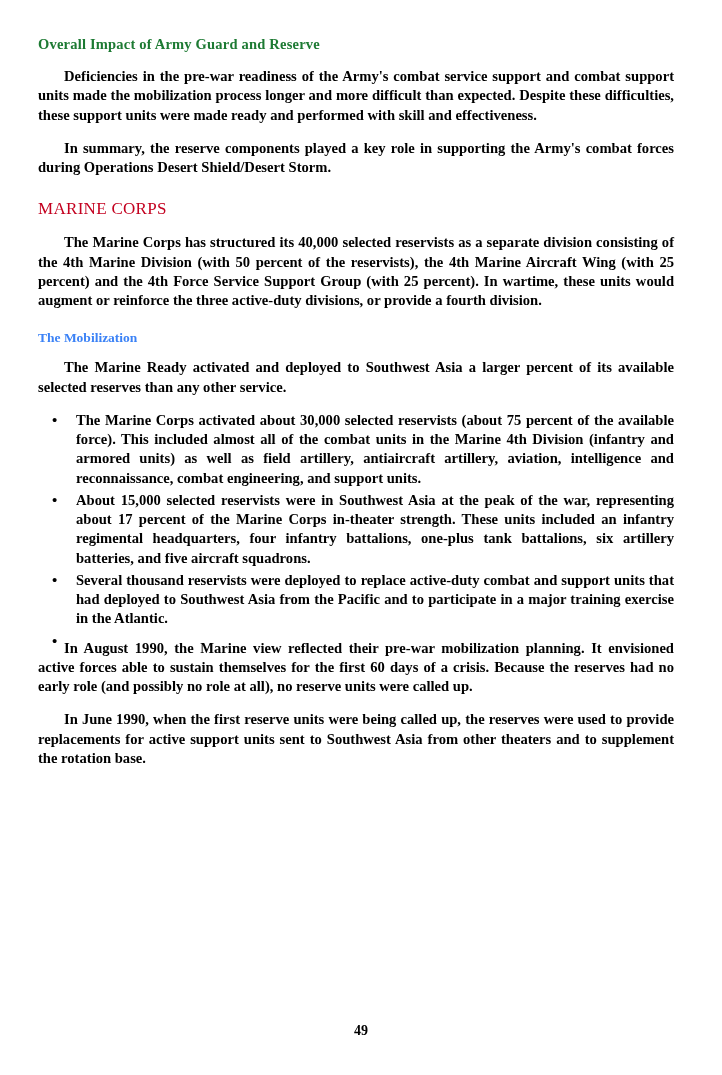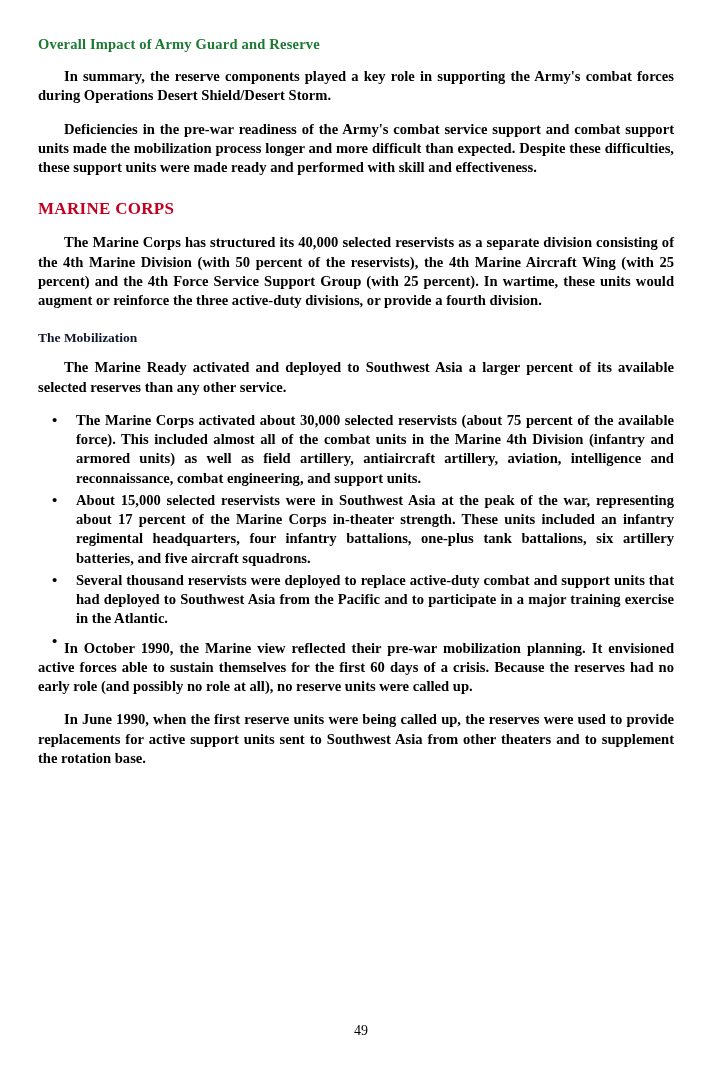--- a/index.html
+++ b/index.html
@@ -22,27 +22,27 @@
   }
   .heading-green {
     color: #1d7a33;
     font-weight: bold;
     font-size: 14.5px;
     margin: 0 0 14px 0;
     letter-spacing: 0.2px;
   }
   .heading-red {
     color: #c3001f;
-    font-weight: bold;
+    font-weight: normal;
     font-size: 17px;
     margin: 22px 0 14px 0;
     letter-spacing: 0.3px;
   }
   .subheading-green {
-    color: #0f172a;
+    color: #3b82f6;
     font-weight: bold;
     font-size: 13.5px;
     margin: 20px 0 12px 0;
   }
   p.body {
     font-size: 14.6px;
     font-weight: bold;
     line-height: 1.32;
     text-align: justify;
     margin: 0 0 14px 0;
@@ -69,31 +69,31 @@
     font-size: 15px;
     line-height: 1.32;
   }
   .page-number {
     position: absolute;
     left: 0;
     right: 0;
     bottom: 36px;
     text-align: center;
     font-size: 14px;
-    font-weight: normal;
+    font-weight: bold;
   }
 </style>
 </head>
 <body>
 
 <div class="page">
 
   <h2 class="heading-green">Overall Impact of Army Guard and Reserve</h2>
+  <p class="body">Deficiencies  in  the  pre-war  readiness  of  the  Army's  combat service  support and combat support units  made  the  mobilization  process  longer  and  more difficult than expected.   Despite these difficulties, these support units were made ready and performed with skill and effectiveness.</p>
   <p class="body">In  summary,  the  reserve  components  played  a  key   role in supporting the Army's combat forces during Operations Desert Shield/Desert Storm.</p>
-  <p class="body">Deficiencies  in  the  pre-war  readiness  of  the  Army's  combat service  support and combat support units  made  the  mobilization  process  longer  and  more difficult than expected.   Despite these difficulties, these support units were made ready and performed with skill and effectiveness.</p>
 
   <h1 class="heading-red">MARINE CORPS</h1>
   <p class="body">The  Marine   Corps has structured its 40,000 selected reservists as a separate division consisting  of   the 4th Marine Division (with 50 percent of the reservists), the 4th Marine Aircraft  Wing  (with  25  percent)  and  the  4th  Force   Service  Support Group (with 25 percent).  In  wartime,  these  units  would  augment  or  reinforce  the  three active-duty divisions, or provide a fourth division.</p>
 
   <h2 class="subheading-green">The Mobilization</h2>
   <p class="body">The  Marine   Ready   activated   and deployed to Southwest Asia a larger percent of its available selected reserves than any other service.</p>
 
   <ul class="bullets">
     <li>
       <span class="bullet-dot">•</span>
@@ -105,18 +105,18 @@
     </li>
     <li>
       <span class="bullet-dot">•</span>
       <span>Several  thousand  reservists  were  deployed  to  replace  active-duty   combat and support   units   that  had  deployed  to  Southwest  Asia  from  the  Pacific  and  to participate in a major training exercise in the Atlantic.</span>
     </li>
     <li>
       <span class="bullet-dot">•</span>
     </li>
   </ul>
 
-  <p class="body">In  October  1990,  the  Marine  view   reflected their pre-war mobilization planning. It envisioned  active  forces  able  to  sustain  themselves  for  the  first  60  days  of  a  crisis. Because the reserves had no early role (and possibly no role at all), no reserve units were called up.</p>
+  <p class="body">In  August  1990,  the  Marine  view   reflected their pre-war mobilization planning. It envisioned  active  forces  able  to  sustain  themselves  for  the  first  60  days  of  a  crisis. Because the reserves had no early role (and possibly no role at all), no reserve units were called up.</p>
   <p class="body">In  June  1990, when the first reserve units were being called up, the reserves were used   to provide replacements for active support units sent to Southwest Asia from other theaters and to supplement the rotation base.</p>
 
   <div class="page-number">49</div>
 
 </div>
 
 </body></html>

